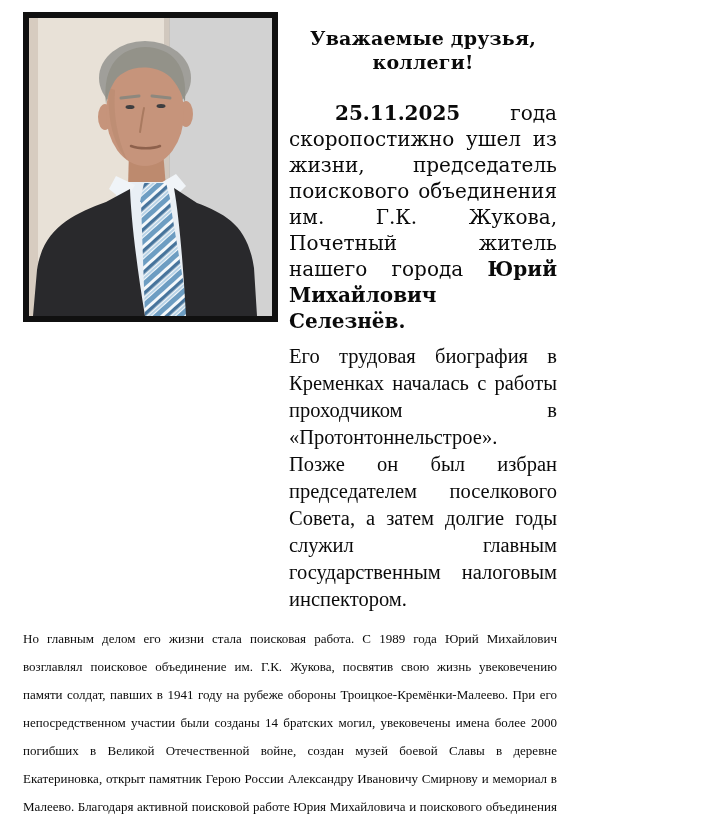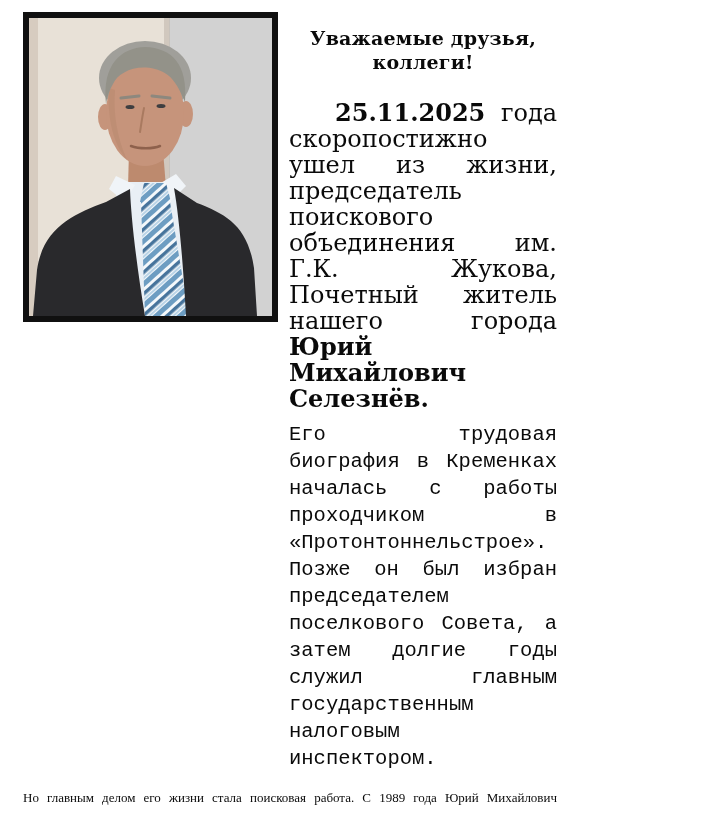--- a/index.html
+++ b/index.html
@@ -43,28 +43,28 @@
     font-family: "DejaVu Serif", serif;
     font-weight: bold;
     font-size: 19px;
     line-height: 24px;
     text-align: center;
     letter-spacing: 0.2px;
   }
   .intro {
     margin-top: 26px;
     font-family: "DejaVu Serif", serif;
-    font-size: 24px;
+    font-size: 20px;
     line-height: 26px;
     text-align: justify;
     text-indent: 46px;
   }
   .bio {
     margin-top: 9px;
-    font-family: Liberation Mono, monospace;
+    font-family: Liberation Serif, serif;
     font-size: 20.5px;
     line-height: 27px;
     text-align: justify;
   }
   .main {
     margin-top: 12px;
     font-family: "Liberation Serif", serif;
     font-size: 13px;
     line-height: 28px;
     text-align: justify;

